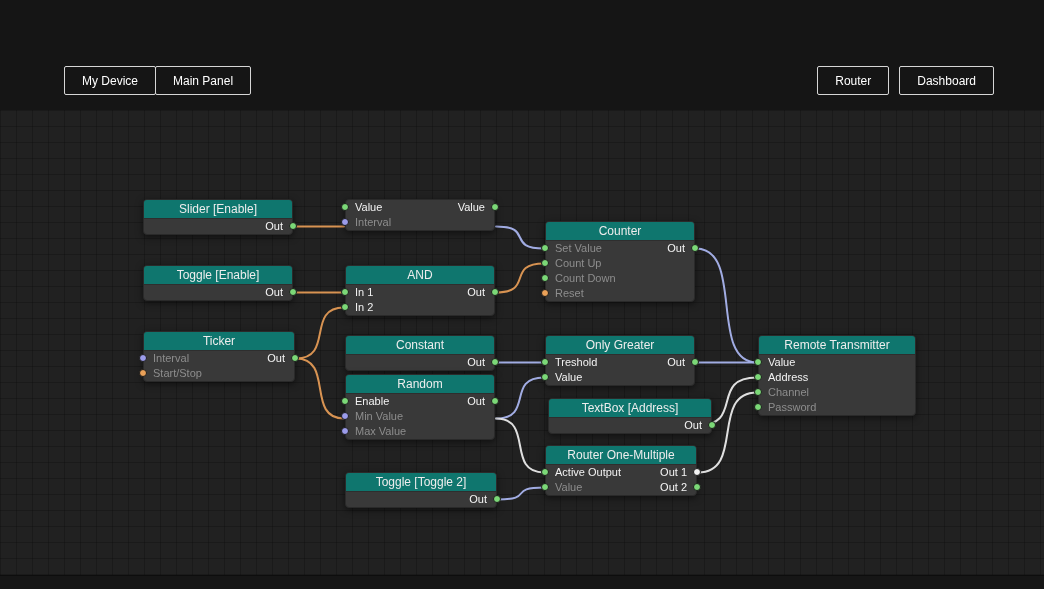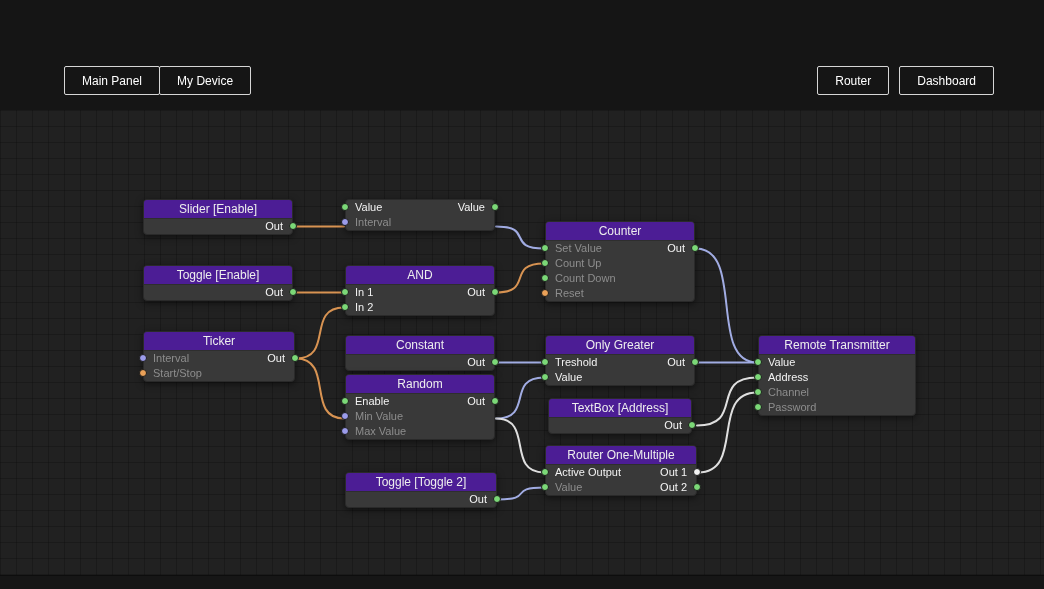--- a/index.html
+++ b/index.html
@@ -33,21 +33,21 @@
 
   .node {
     position:absolute; z-index:2;
     background:#393939; border:1px solid #2a2a2a; border-radius:4px;
     box-shadow:0 2px 7px rgba(0,0,0,.55);
     color:#dcdcdc;
   }
   .ntitle {
     height:19px; line-height:18px; text-align:center;
     font-size:12px; color:#ededed;
-    background:#4c1d95; border-bottom:1px solid #2e2e2e;
+    background:#0f766e; border-bottom:1px solid #2e2e2e;
     border-radius:3px 3px 0 0;
     overflow:hidden; white-space:nowrap;
   }
   .nrow { position:relative; height:15px; line-height:15px; font-size:11px; display:flex; }
   .plabel-in  { margin-left:9px; color:#f2f2f2; white-space:nowrap; }
   .plabel-out { margin-left:auto; margin-right:9px; color:#f5f5f5; white-space:nowrap; }
   .dim { color:#8d8d8d !important; }
   .pdot {
     position:absolute; width:8px; height:8px; border-radius:50%;
     top:3px; border:1px solid #1c1c1c;
@@ -58,22 +58,22 @@
   .bottombar {
     position:absolute; left:0; top:575px; width:1044px; height:14px;
     background:#161616; border-top:1px solid #0d0d0d; z-index:4;
   }
 </style>
 </head>
 <body>
 
 <div class="header">
   <div class="tab-group">
+      <button class="hbtn">My Device</button>
       <button class="hbtn">Main Panel</button>
-      <button class="hbtn">My Device</button>
     </div>
   <div class="right-group">
       <button class="hbtn">Router</button>
       <button class="hbtn">Dashboard</button>
     </div>
 </div>
 
 <div class="canvas" id="canvas">
   <svg id="wires" width="1044" height="465" viewBox="0 0 1044 465">
       <path d="M 294 116.5 C 334 116.5, 304 116.5, 344 116.5" fill="none" stroke="#e39a55" stroke-width="2" stroke-linecap="round" opacity="0.95"></path>
@@ -194,21 +194,21 @@
       </div>
       <div class="nrow">
         <span class="pdot in" style="background: rgb(155, 155, 234);"></span>
         <span class="plabel-in dim">Min Value</span>
       </div>
       <div class="nrow">
         <span class="pdot in" style="background: rgb(155, 155, 234);"></span>
         <span class="plabel-in dim">Max Value</span>
       </div>
     </div>
-    <div class="node" style="left: 548px; top: 288px; width: 144px;">
+    <div class="node" style="left: 548px; top: 288px; width: 164px;">
       <div class="ntitle">TextBox [Address]</div>
       <div class="nrow">
         <span class="plabel-out">Out</span>
         <span class="pdot out" style="background: rgb(123, 216, 119);"></span>
       </div>
     </div>
     <div class="node" style="left: 545px; top: 335px; width: 152px;">
       <div class="ntitle">Router One-Multiple</div>
       <div class="nrow">
         <span class="pdot in" style="background: rgb(123, 216, 119);"></span>

